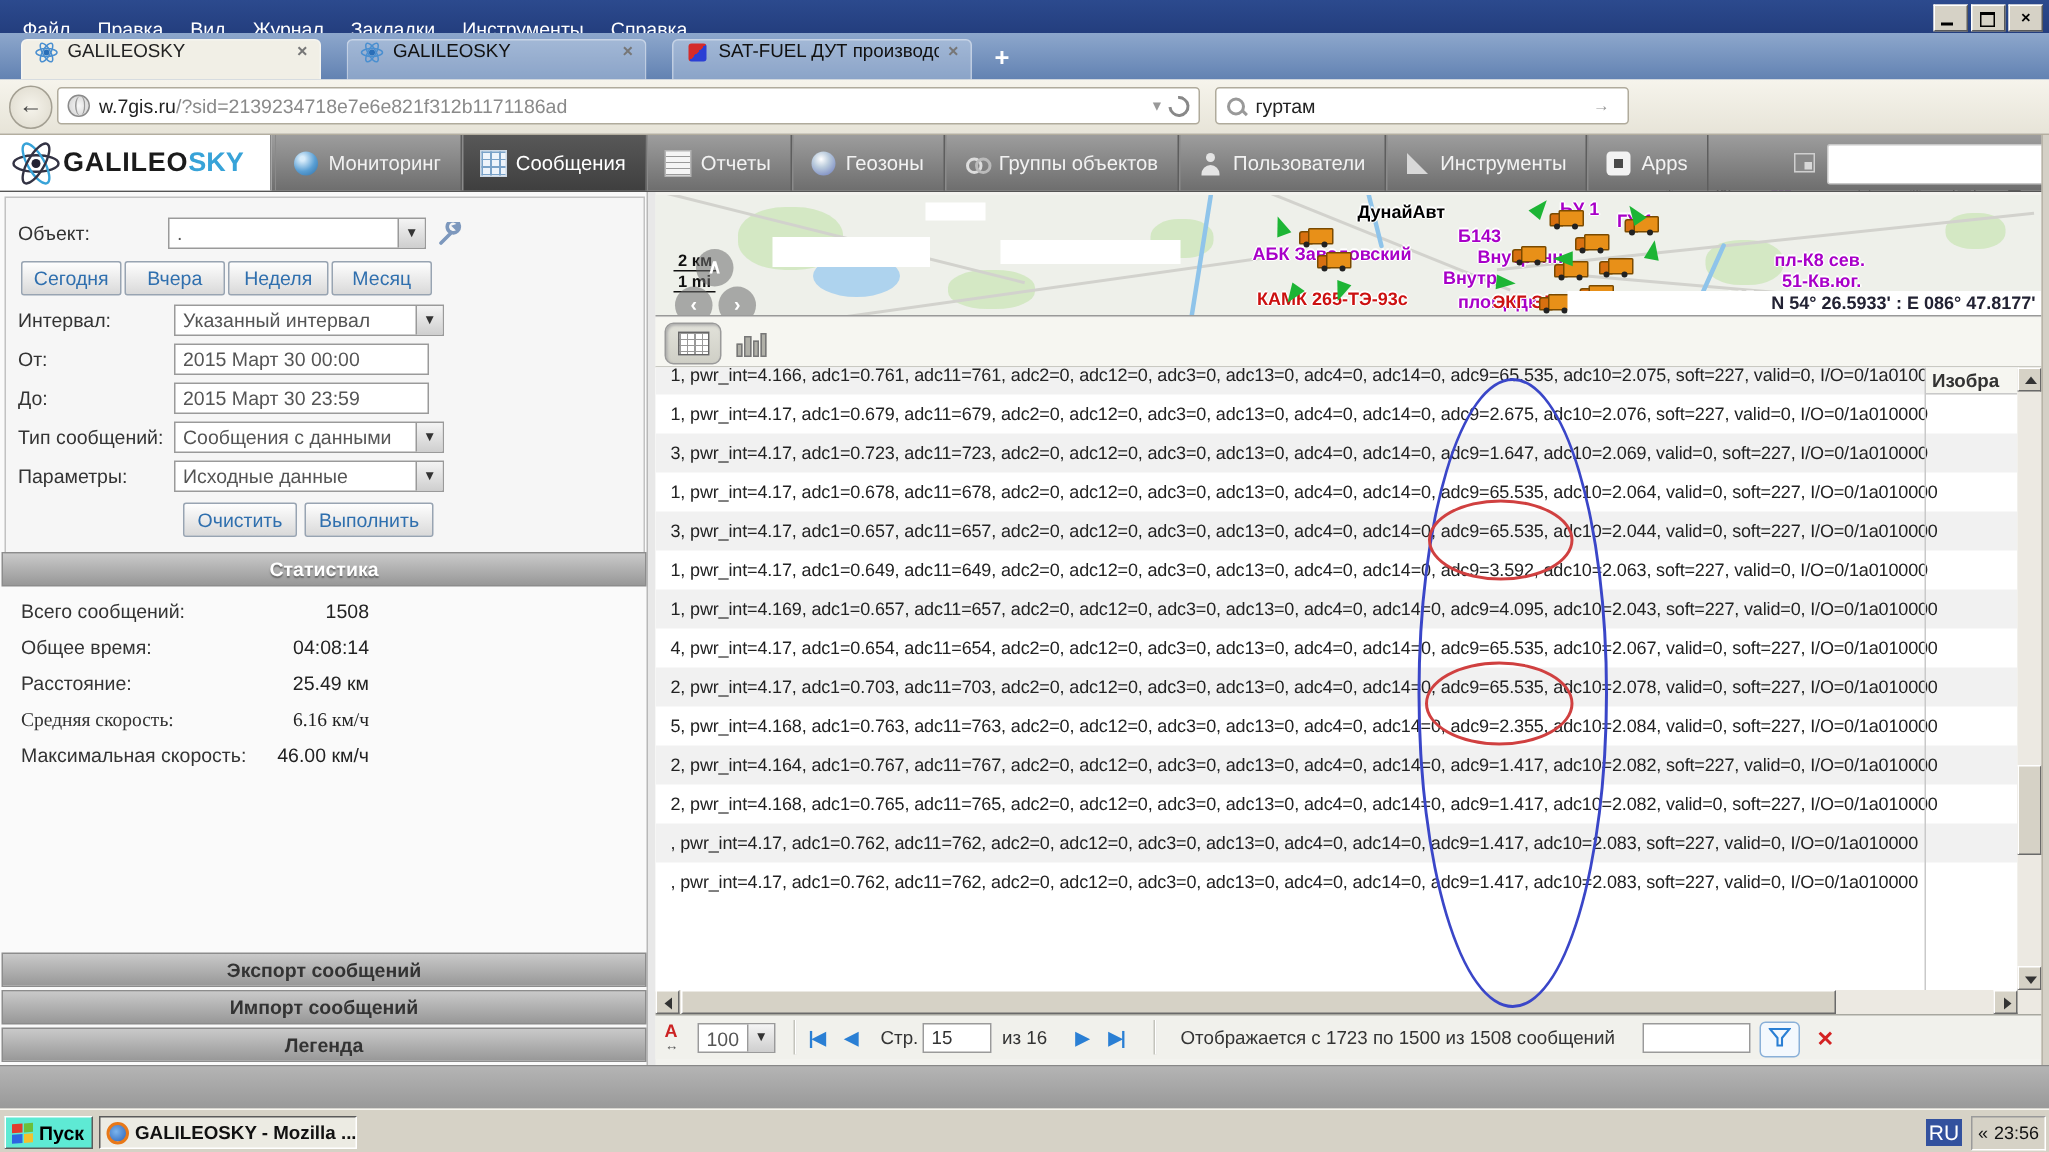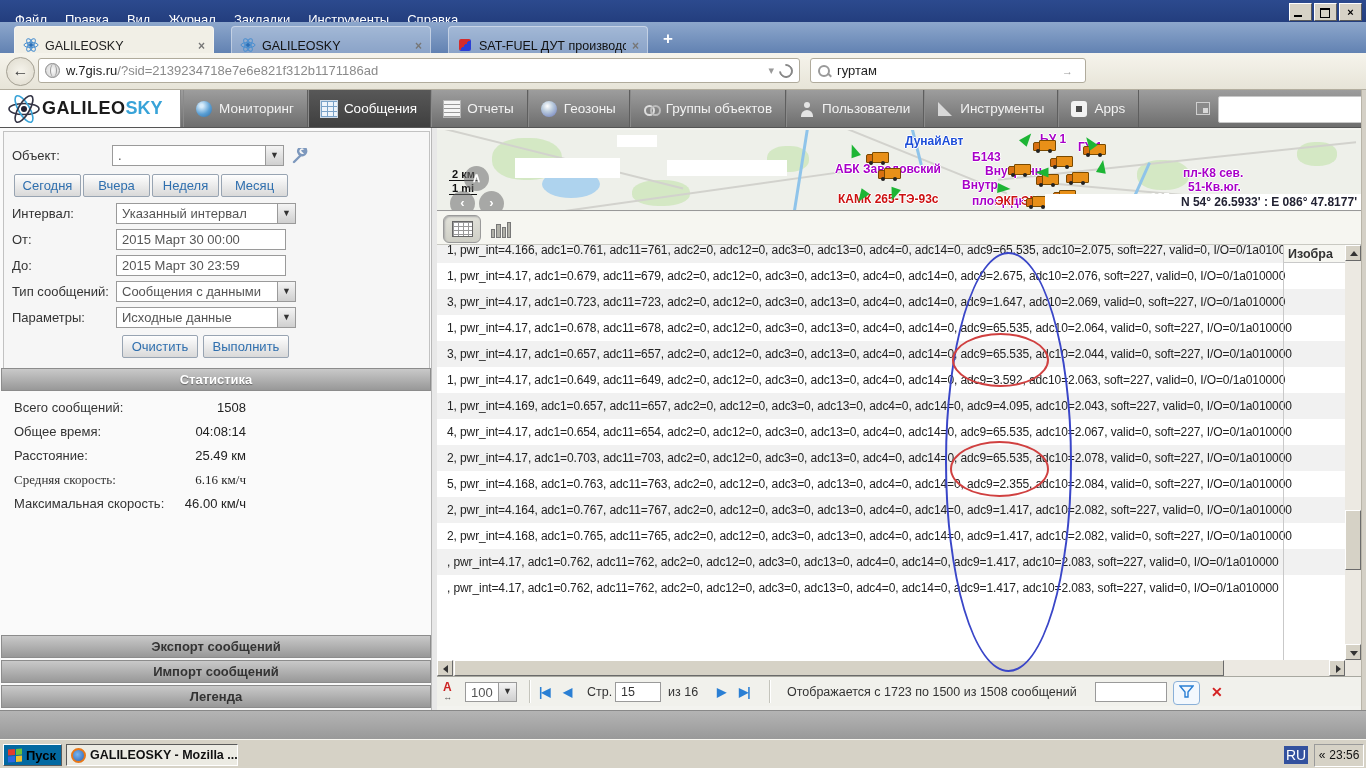--- a/index.html
+++ b/index.html
@@ -7,21 +7,21 @@
   
   #menubar{position:absolute;left:0;top:0;width:1366px;height:38px;background:linear-gradient(#2c4a8e,#1d3572);color:#fff;display:flex;align-items:center;padding-left:6px;box-sizing:border-box}
   .menu-item{display:inline-block;padding:2px 9px;font-size:13px;cursor:default}
   .menu-item::first-letter{text-decoration:underline}
   #winctl{position:absolute;right:4px;top:3px;display:flex;gap:2px}
   .wbtn{width:21px;height:16px;background:#d6d2c6;border:1px solid;border-color:#fff #5a5a5a #5a5a5a #fff;display:flex;align-items:center;justify-content:center;font-size:11px;font-weight:bold;color:#000;position:relative}
   .wbtn .minbar{position:absolute;left:4px;bottom:3px;width:8px;height:2px;background:#000}
   .wbtn .restsq{position:absolute;left:5px;top:4px;width:8px;height:7px;border:1px solid #000;border-top-width:2px}
   
   #tabbar{position:absolute;left:0;top:22px;width:1366px;height:31px;background:linear-gradient(#8da7cc,#6282b2)}
-  .tab{position:absolute;top:4px;height:27px;width:200px;border-radius:4px 4px 0 0;display:flex;align-items:flex-end;padding:0 8px;box-sizing:border-box;background:rgba(215,225,240,.35);border:1px solid rgba(255,255,255,.4);border-bottom:none;color:#111;font-size:12.5px}
+  .tab{position:absolute;top:4px;height:27px;width:200px;border-radius:4px 4px 0 0;display:flex;align-items:flex-start;padding:0 8px;box-sizing:border-box;background:rgba(215,225,240,.35);border:1px solid rgba(255,255,255,.4);border-bottom:none;color:#111;font-size:12.5px}
   .tab.active{background:#f1efe6;color:#222}
   .tab .ttl{flex:1;overflow:hidden;white-space:nowrap;margin-left:6px}
   .tab .cls{color:#777;font-weight:bold;font-size:12px;margin-left:6px}
   .ticon{width:16px;height:16px;flex:none;position:relative}
   .ic-satfuel .ticon::after{content:"";position:absolute;left:2px;top:2px;width:12px;height:12px;border-radius:2px;background:linear-gradient(135deg,#d42b2b 0 50%,#2b3fd4 50% 100%)}
   #newtab{position:absolute;left:655px;top:6px;width:26px;height:22px;color:#fff;font-size:17px;font-weight:bold;text-align:center;line-height:22px}
   
   #navbar{position:absolute;left:0;top:53px;width:1366px;height:37px;background:linear-gradient(#f6f4ec,#e7e4d8);border-bottom:1px solid #b3ae9f;box-sizing:border-box}
   #backbtn{position:absolute;left:6px;top:4px;width:27px;height:27px;border-radius:50%;background:radial-gradient(#f6f4ec,#ddd9cc);border:1px solid #a39f92;color:#444;font-size:16px;font-weight:bold;text-align:center;line-height:25px}
   #urlbar{position:absolute;left:38px;top:5px;width:762px;height:25px;background:#fff;border:1px solid #b0ab9c;border-radius:3px;display:flex;align-items:center;padding:0 6px;box-sizing:border-box}
@@ -132,21 +132,21 @@
   #funnelbtn svg{margin:3px 0 0 5px}
   #pgclose{color:#d42222;font-weight:bold;font-size:14px}
   
   #rightstrip{position:absolute;left:1361px;top:90px;width:5px;height:620px;background:#d4d0c6;border-left:1px solid #b8b4a8}
   
   .annot{position:absolute;border-radius:50%;pointer-events:none;z-index:50}
   
   #appstatus{position:absolute;left:0;top:710px;width:1366px;height:29px;background:linear-gradient(#b4b4b4,#989898);border-top:1px solid #888}
   
   #taskbar{position:absolute;left:0;top:739px;width:1366px;height:29px;background:#d6d2c6;border-top:1px solid #f8f6f0}
-  #startbtn{position:absolute;left:3px;top:4px;width:59px;height:22px;background:#0369a1;border:1px solid;border-color:#fff #5a5a5a #5a5a5a #fff;display:flex;align-items:center;padding-left:4px;box-sizing:border-box}
+  #startbtn{position:absolute;left:3px;top:4px;width:59px;height:22px;background:#5eead4;border:1px solid;border-color:#fff #5a5a5a #5a5a5a #fff;display:flex;align-items:center;padding-left:4px;box-sizing:border-box}
   .flag{width:14px;height:13px;display:grid;grid-template-columns:1fr 1fr;gap:1px;transform:skewY(-4deg)}
   .flag i:nth-child(1){background:#e23b2e}.flag i:nth-child(2){background:#6bbf3a}
   .flag i:nth-child(3){background:#2e66e2}.flag i:nth-child(4){background:#f2c12e}
   #startbtn b{font-size:13px;margin-left:4px;color:#000}
   #taskwin{position:absolute;left:66px;top:4px;width:172px;height:22px;background:#ecebe3;border:1px solid;border-color:#5a5a5a #fff #fff #5a5a5a;display:flex;align-items:center;padding-left:4px;box-sizing:border-box;font-size:12.5px;font-weight:bold;color:#111;white-space:nowrap;overflow:hidden}
   .ffic{width:15px;height:15px;border-radius:50%;background:radial-gradient(circle at 40% 40%,#7ab4ee,#2a62b8);border:2px solid #e87818;box-sizing:border-box;margin-right:4px;flex:none}
   #tray{position:absolute;right:2px;top:3px;height:24px;display:flex;align-items:center}
   #langbox{width:24px;height:18px;background:#33519e;color:#fff;font-size:14px;font-weight:normal;text-align:center;line-height:18px}
   #trayclock{margin-left:6px;width:48px;height:21px;border:1px solid;border-color:#9a9a9a #fff #fff #9a9a9a;display:flex;align-items:center;justify-content:center;font-size:12px;color:#111;gap:4px}
 </style>
@@ -414,21 +414,21 @@
     <div class="m-blank" style="left:78px;top:28px;width:105px;height:20px"></div>
     <div class="m-blank" style="left:230px;top:30px;width:120px;height:16px"></div>
     <div class="m-blank" style="left:180px;top:5px;width:40px;height:12px"></div>
     <span class="mscale" style="left:12px;top:38px">2 км</span>
     <span class="mscale" style="left:12px;top:52px">1 mi</span>
     <div class="mnav" style="left:27px;top:36px">∧</div>
     <div class="mnav" style="left:13px;top:61px">‹</div>
     <div class="mnav" style="left:42px;top:61px">›</div>
     <div>
 
-    <span class="mlabel" style="left: 468px; top: 4px; color: #1d4ed8;">ДунайАвт</span>
+    <span class="mlabel" style="left: 468px; top: 4px; color: #000000;">ДунайАвт</span>
         <span class="mlabel" style="left: 603px; top: 2px; color: rgb(168, 0, 200);">ЬУ 1</span>
         <span class="mlabel" style="left: 641px; top: 10px; color: rgb(168, 0, 200);">ГУ 1</span>
         <span class="mlabel" style="left: 398px; top: 32px; color: rgb(168, 0, 200);">АБК Заводовский</span>
         <span class="mlabel" style="left: 535px; top: 20px; color: rgb(168, 0, 200);">Б143</span>
         <span class="mlabel" style="left: 548px; top: 34px; color: rgb(168, 0, 200);">Внутренн</span>
         <span class="mlabel" style="left: 525px; top: 48px; color: rgb(168, 0, 200);">Внутр</span>
         <span class="mlabel" style="left: 535px; top: 64px; color: rgb(168, 0, 200);">площадка</span>
         <span class="mlabel" style="left: 746px; top: 36px; color: rgb(168, 0, 200);">пл-К8 сев.</span>
         <span class="mlabel" style="left: 751px; top: 50px; color: rgb(168, 0, 200);">51-Кв.юг.</span>
         <span class="mlabel" style="left: 775px; top: 64px; color: rgb(168, 0, 200);">вки угля</span>

